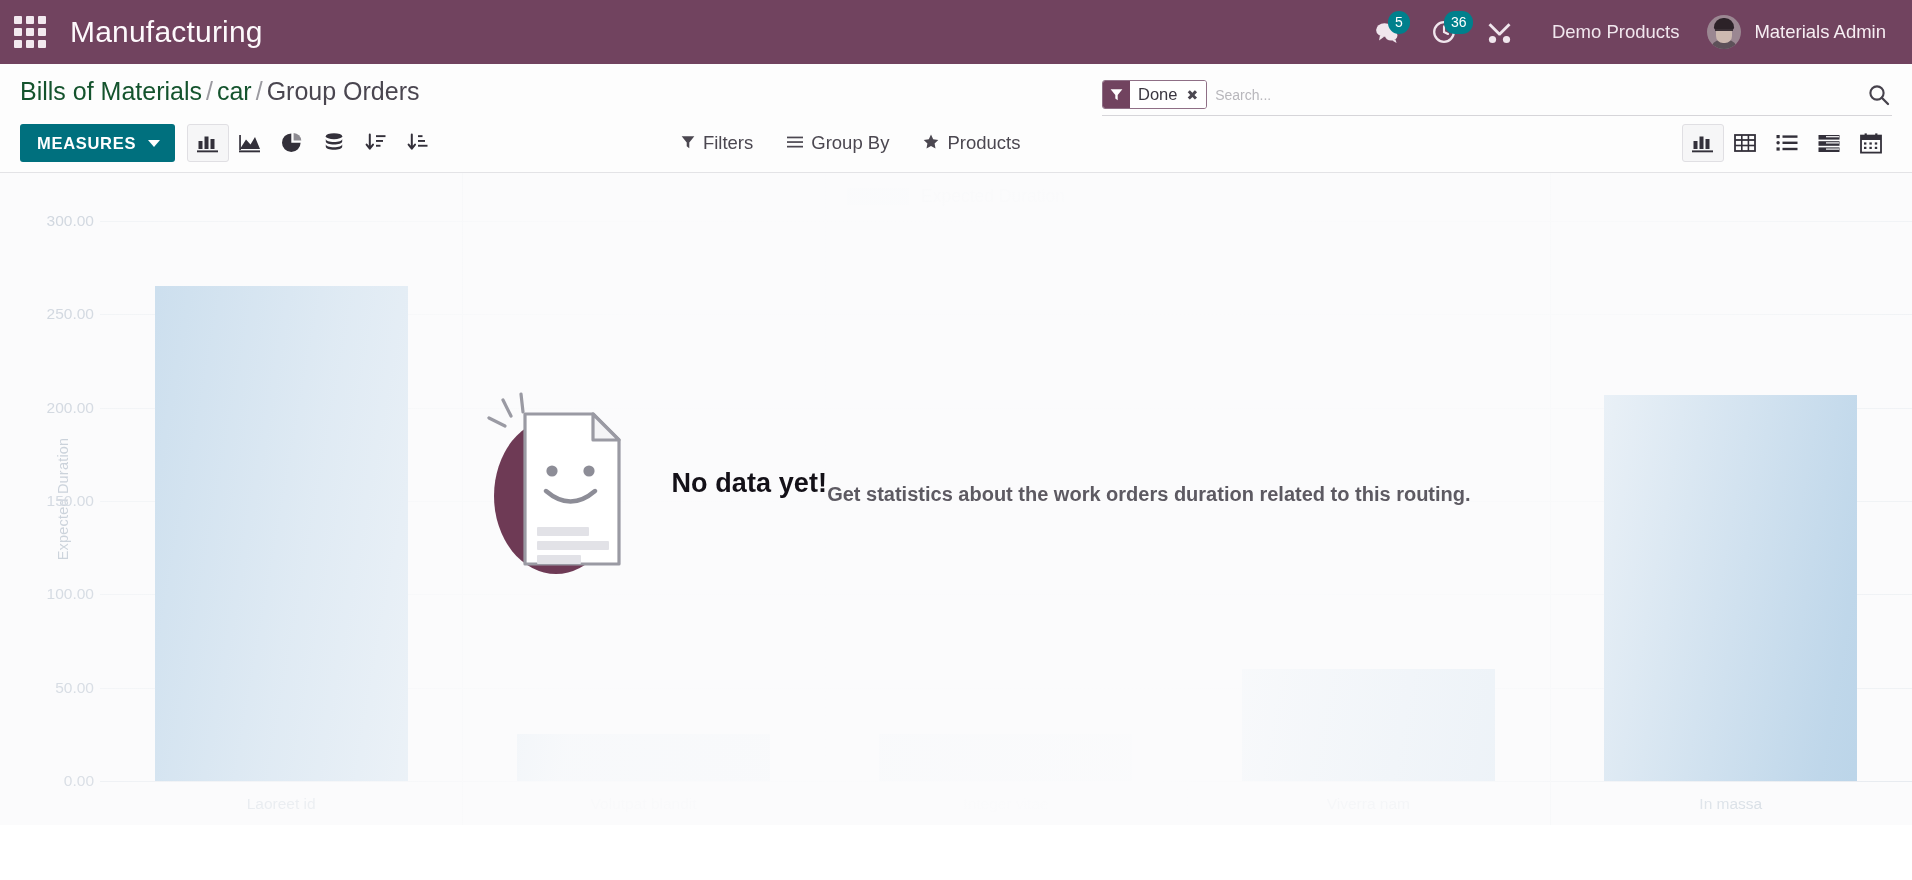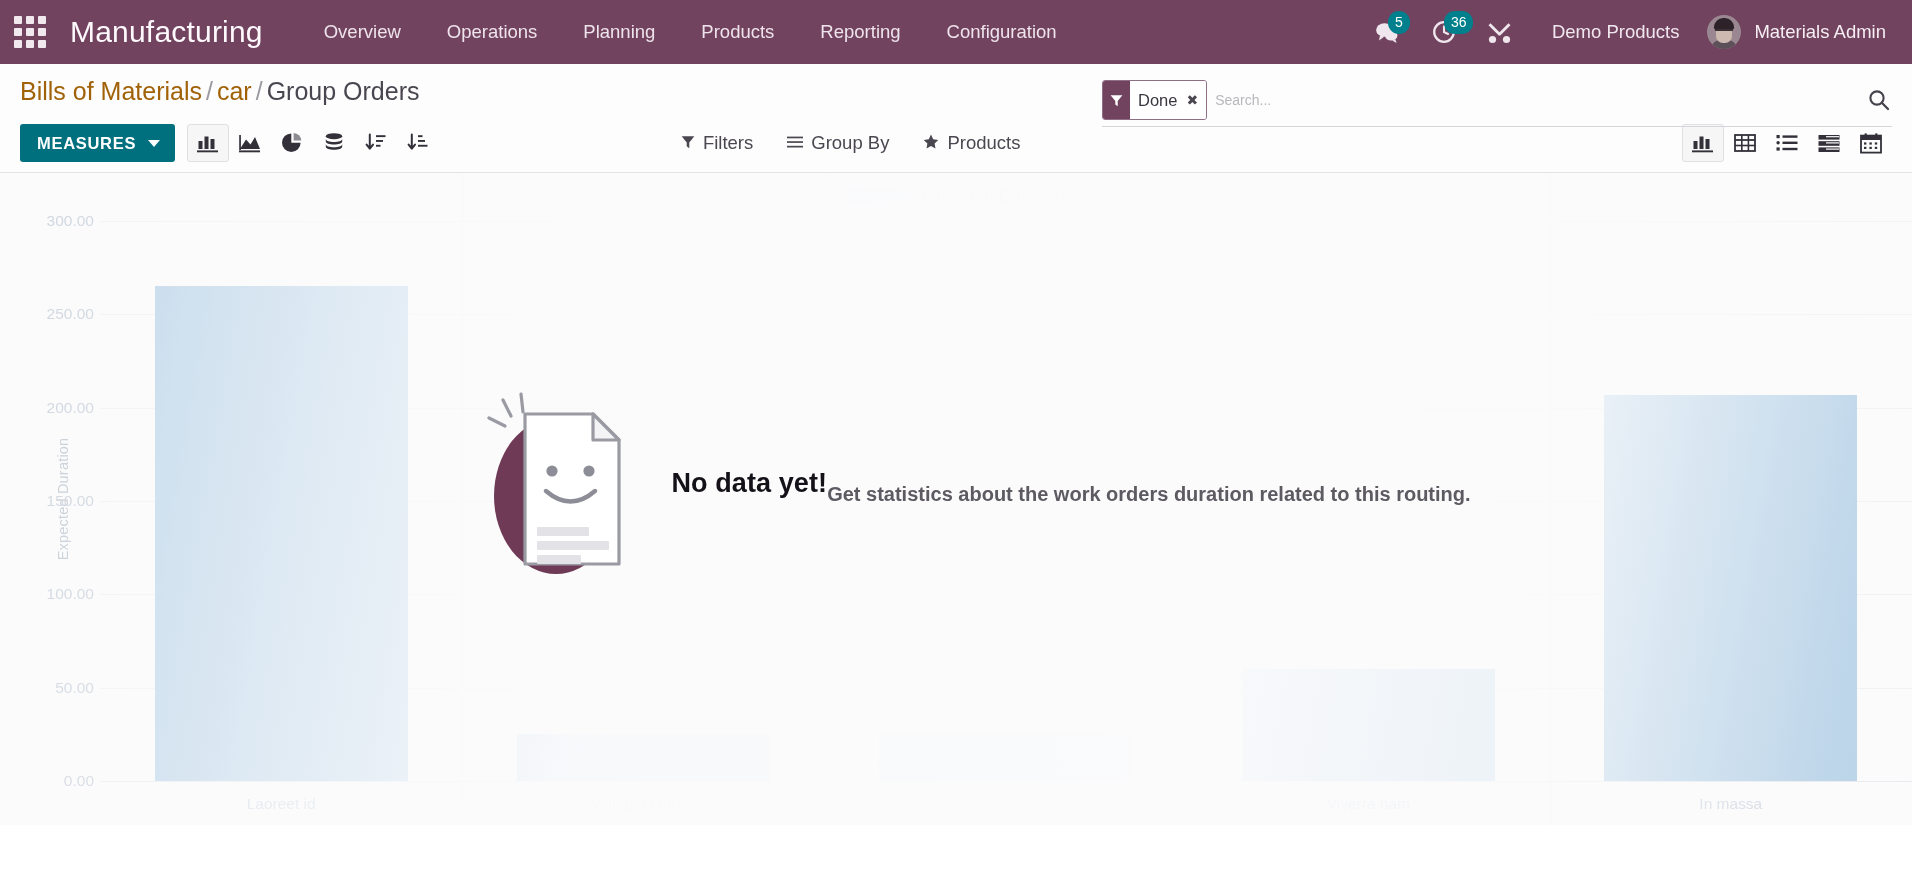--- a/index.html
+++ b/index.html
@@ -132,21 +132,21 @@
     padding: 14px 20px 0 20px;
     height: 52px;
   }
   .breadcrumb {
     font-size: 25px;
     color: #4e4a52;
     white-space: nowrap;
     line-height: 1.1;
   }
   .breadcrumb a {
-    color: #a16207;
+    color: #14532d;
     text-decoration: none;
     cursor: pointer;
   }
   .breadcrumb .sep { color: #9b9aa0; margin: 0 4px; }
   .breadcrumb .current { color: #4a4650; }
 
   .searchview {
     margin-left: auto;
     width: 790px;
     display: flex;
@@ -155,21 +155,21 @@
     padding-bottom: 6px;
     position: relative;
     top: 2px;
   }
   .facet {
     display: flex;
     align-items: stretch;
     border: 1px solid #8f6f86;
     border-radius: 3px;
     overflow: hidden;
-    height: 40px;
+    height: 29px;
     margin-right: 8px;
     flex: 0 0 auto;
     cursor: pointer;
   }
   .facet-icon {
     background: #71435f;
     display: flex; align-items: center; justify-content: center;
     padding: 0 7px;
   }
   .facet-label {
@@ -401,28 +401,20 @@
       <i></i>
       <i></i>
     <i></i>
       <i></i>
       <i></i>
     <i></i>
       <i></i>
       <i></i>
   </div>
   <div class="brand">Manufacturing</div>
-  <nav class="nav-menu">
-    <a>Overview</a>
-    <a>Operations</a>
-    <a>Planning</a>
-    <a>Products</a>
-    <a>Reporting</a>
-    <a>Configuration</a>
-  </nav>
 
   <div class="nav-right">
     <div class="sys-icon">
       <svg width="25" height="23" viewBox="0 0 25 23" aria-hidden="true">
         <ellipse cx="9.5" cy="9" rx="8.4" ry="6.8" fill="#f0e6ed"></ellipse>
         <path d="M5 14.5 L4 19.5 L9.5 15.6 Z" fill="#f0e6ed"></path>
         <ellipse cx="16.2" cy="14.6" rx="6.2" ry="5" fill="#f0e6ed"></ellipse>
         <path d="M20.4 18.6 L21.6 22 L17.2 19.4 Z" fill="#f0e6ed"></path>
       </svg>
       <span class="badge">5</span>

